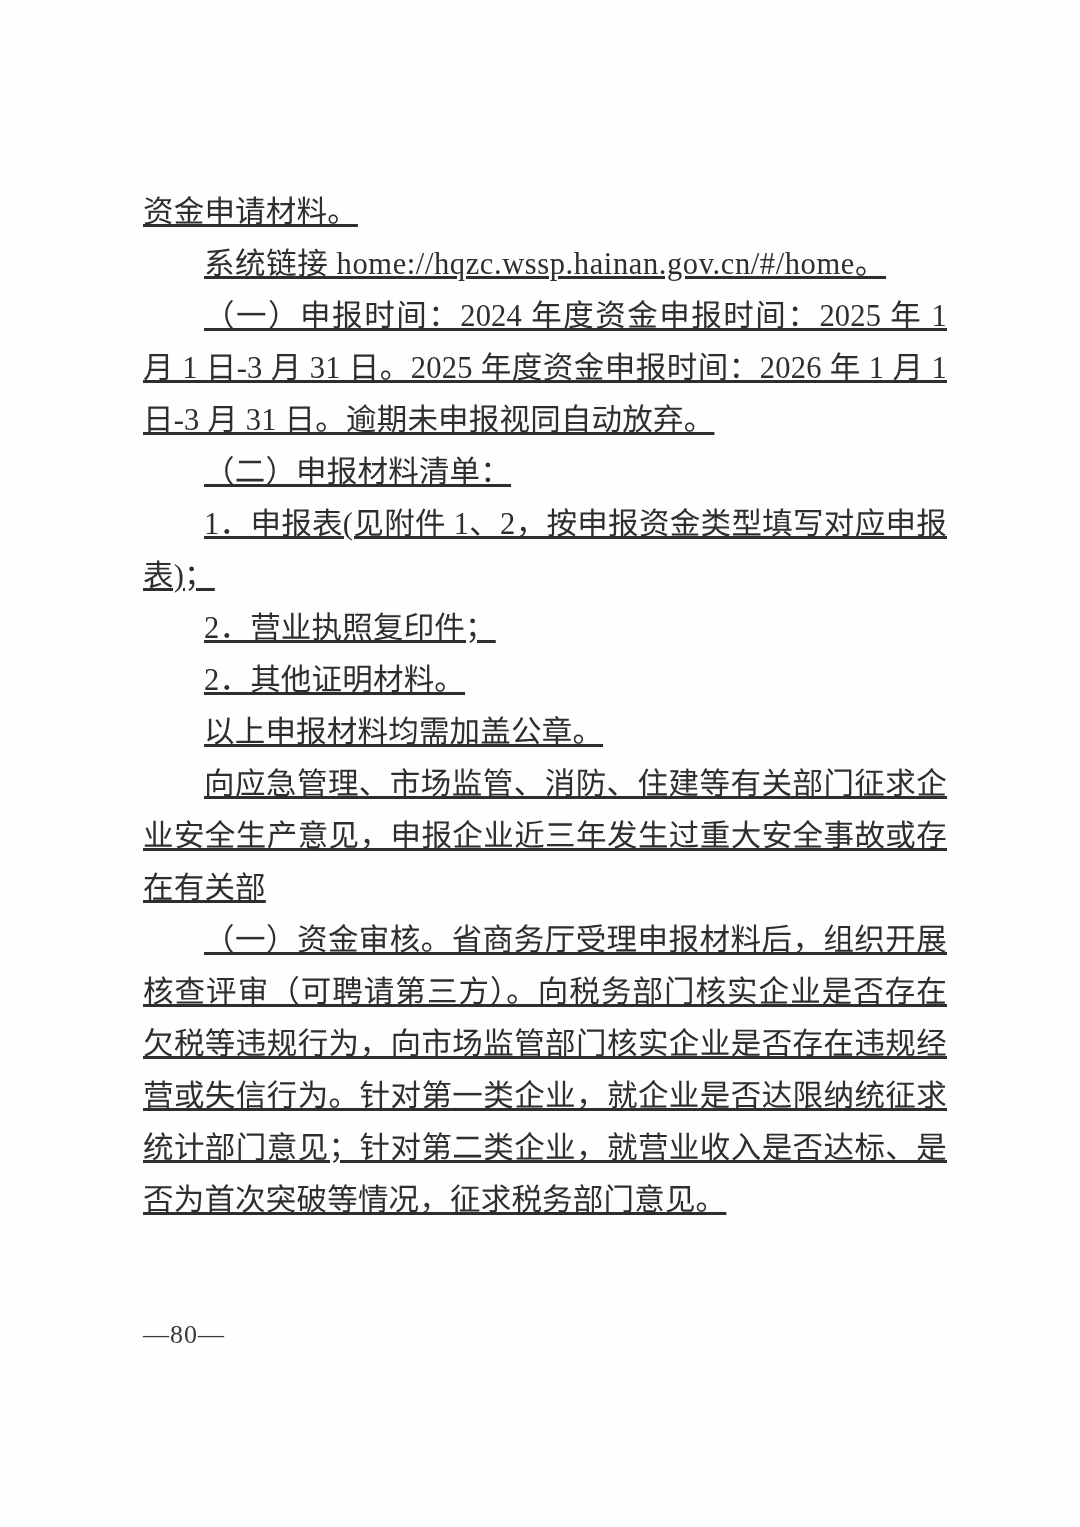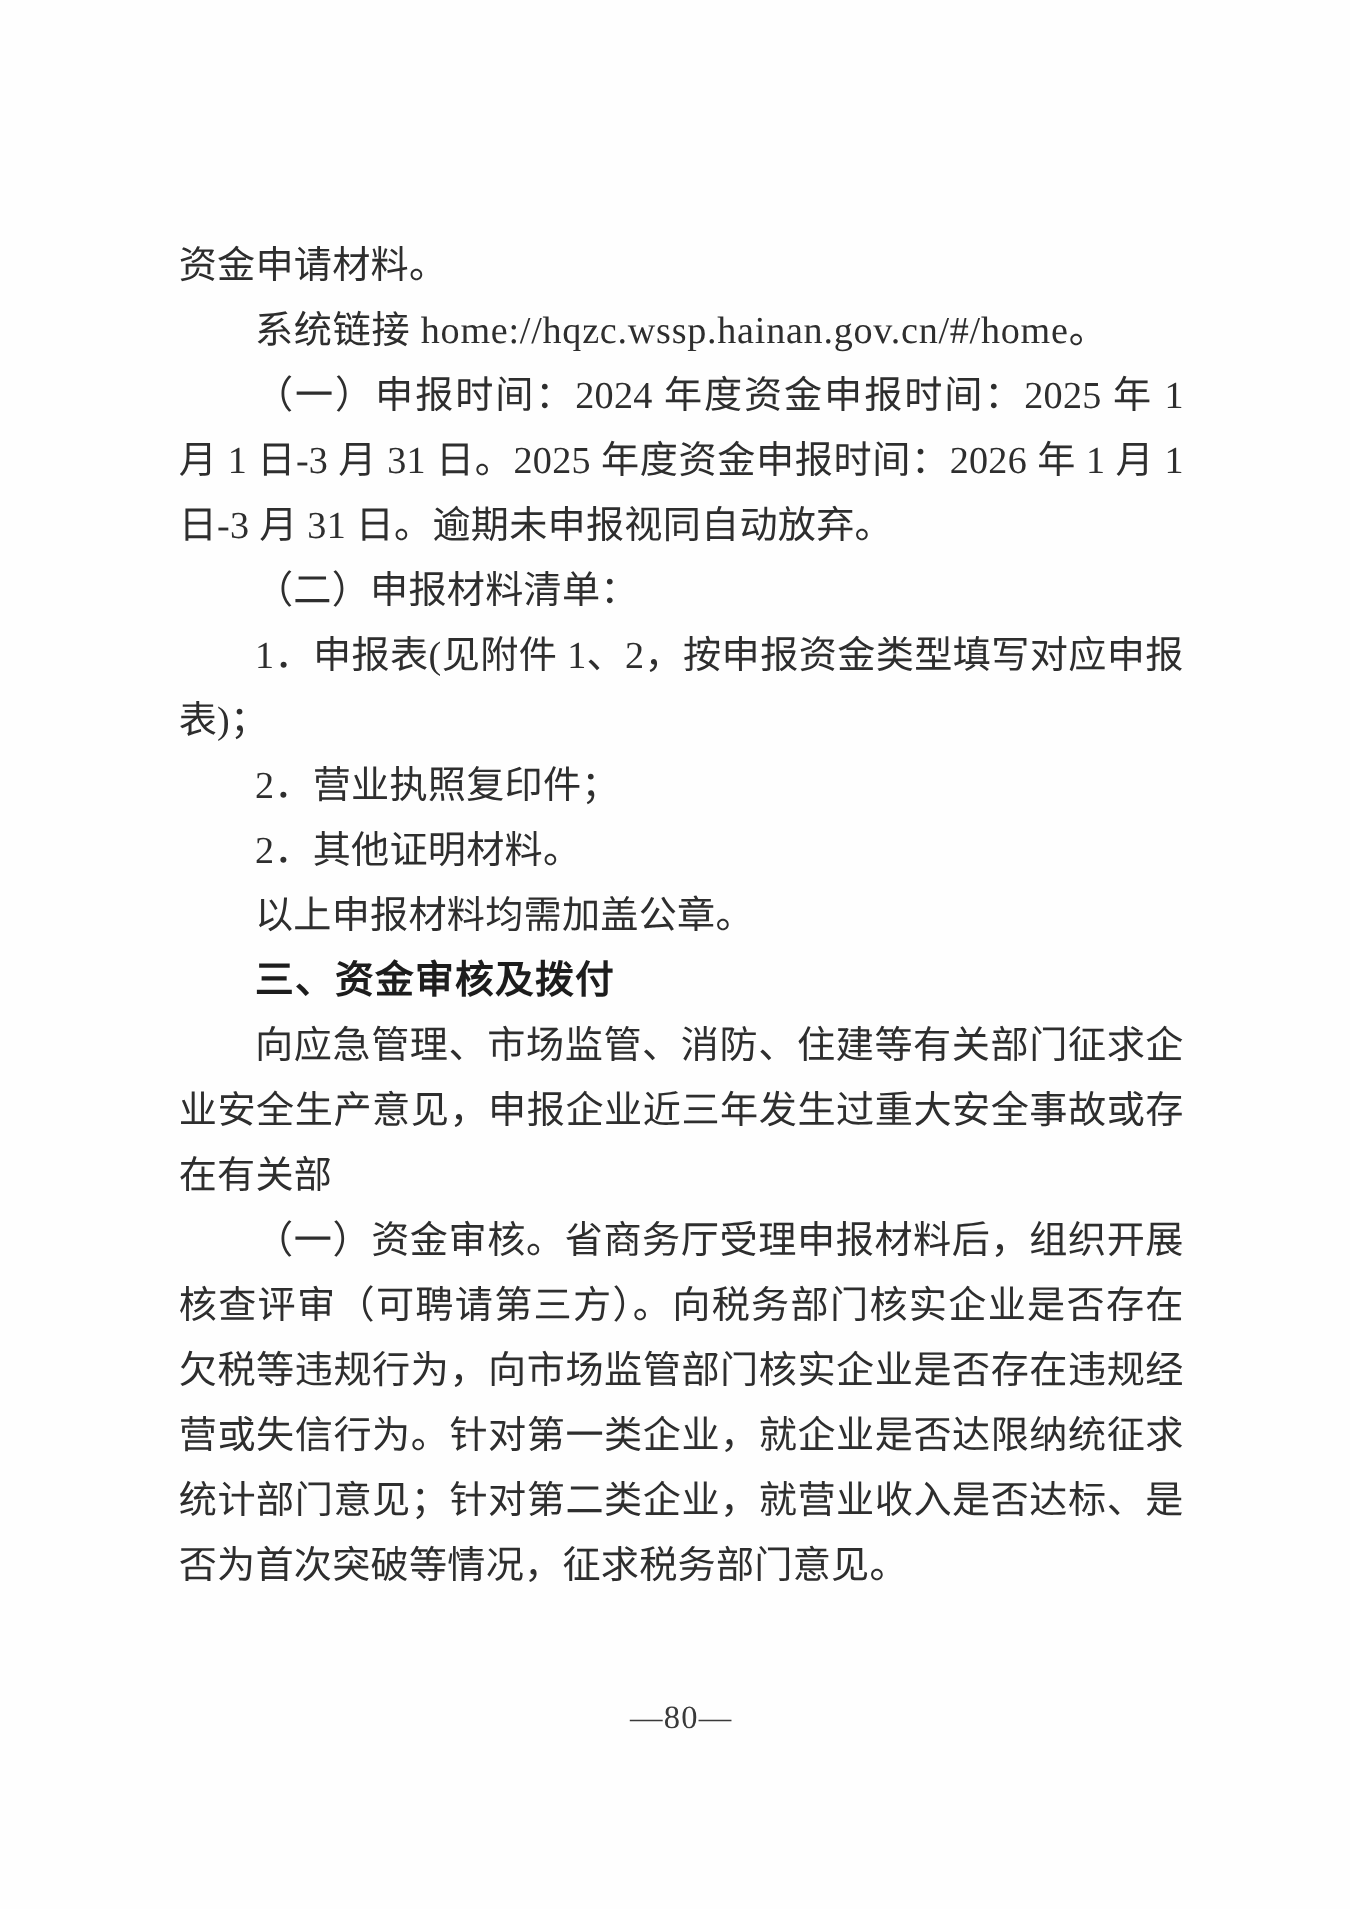--- a/index.html
+++ b/index.html
@@ -38,20 +38,21 @@
   
   .p {
     margin: 0;
     font-size: 30.5px;
     line-height: 52px;
     letter-spacing: 0.2px;
     text-align: justify;
     text-justify: inter-ideograph;
     color: #2e2e2e;
     font-family: "Liberation Serif", "DejaVu Serif", serif;
+    text-decoration: underline;
   }
 
   
   .indent {
     text-indent: 61px;
   }
 
   
   .item {
     text-indent: 61px;
@@ -71,28 +72,28 @@
 
   
   .url {
     font-family: "Liberation Serif", "DejaVu Serif", serif;
     letter-spacing: 0.6px;
   }
 
   .footer {
     position: absolute;
     left: 143px;
-    top: 1358px;
+    top: 1319px;
     width: 804px;
     font-size: 26px;
     line-height: 32px;
     color: #3a3a3a;
     font-family: "Liberation Serif", "DejaVu Serif", serif;
     letter-spacing: 1px;
-    text-align: center;
+    text-align: left;
   }
 </style>
 </head>
 <body>
 
 <div class="page">
 
   <div class="content">
 
     <p class="p">资金申请材料。</p>
@@ -106,21 +107,20 @@
     <p class="p item">1．申报表(见附件 1、2，按申报资金类型填写对应申报表)；</p>
 
     <p class="p item">2．营业执照复印件；</p>
 
 
 
     <p class="p item">2．其他证明材料。</p>
 
     <p class="p indent">以上申报材料均需加盖公章。</p>
 
-    <p class="heading">三、资金审核及拨付</p>
 
     <p class="p indent">向应急管理、市场监管、消防、住建等有关部门征求企业安全生产意见，申报企业近三年发生过重大安全事故或存在有关部</p>
 
     <p class="p indent">（一）资金审核。省商务厅受理申报材料后，组织开展核查评审（可聘请第三方）。向税务部门核实企业是否存在欠税等违规行为，向市场监管部门核实企业是否存在违规经营或失信行为。针对第一类企业，就企业是否达限纳统征求统计部门意见；针对第二类企业，就营业收入是否达标、是否为首次突破等情况，征求税务部门意见。</p>
 
   </div>
 
   <div class="footer">—80—</div>
 
 </div>

